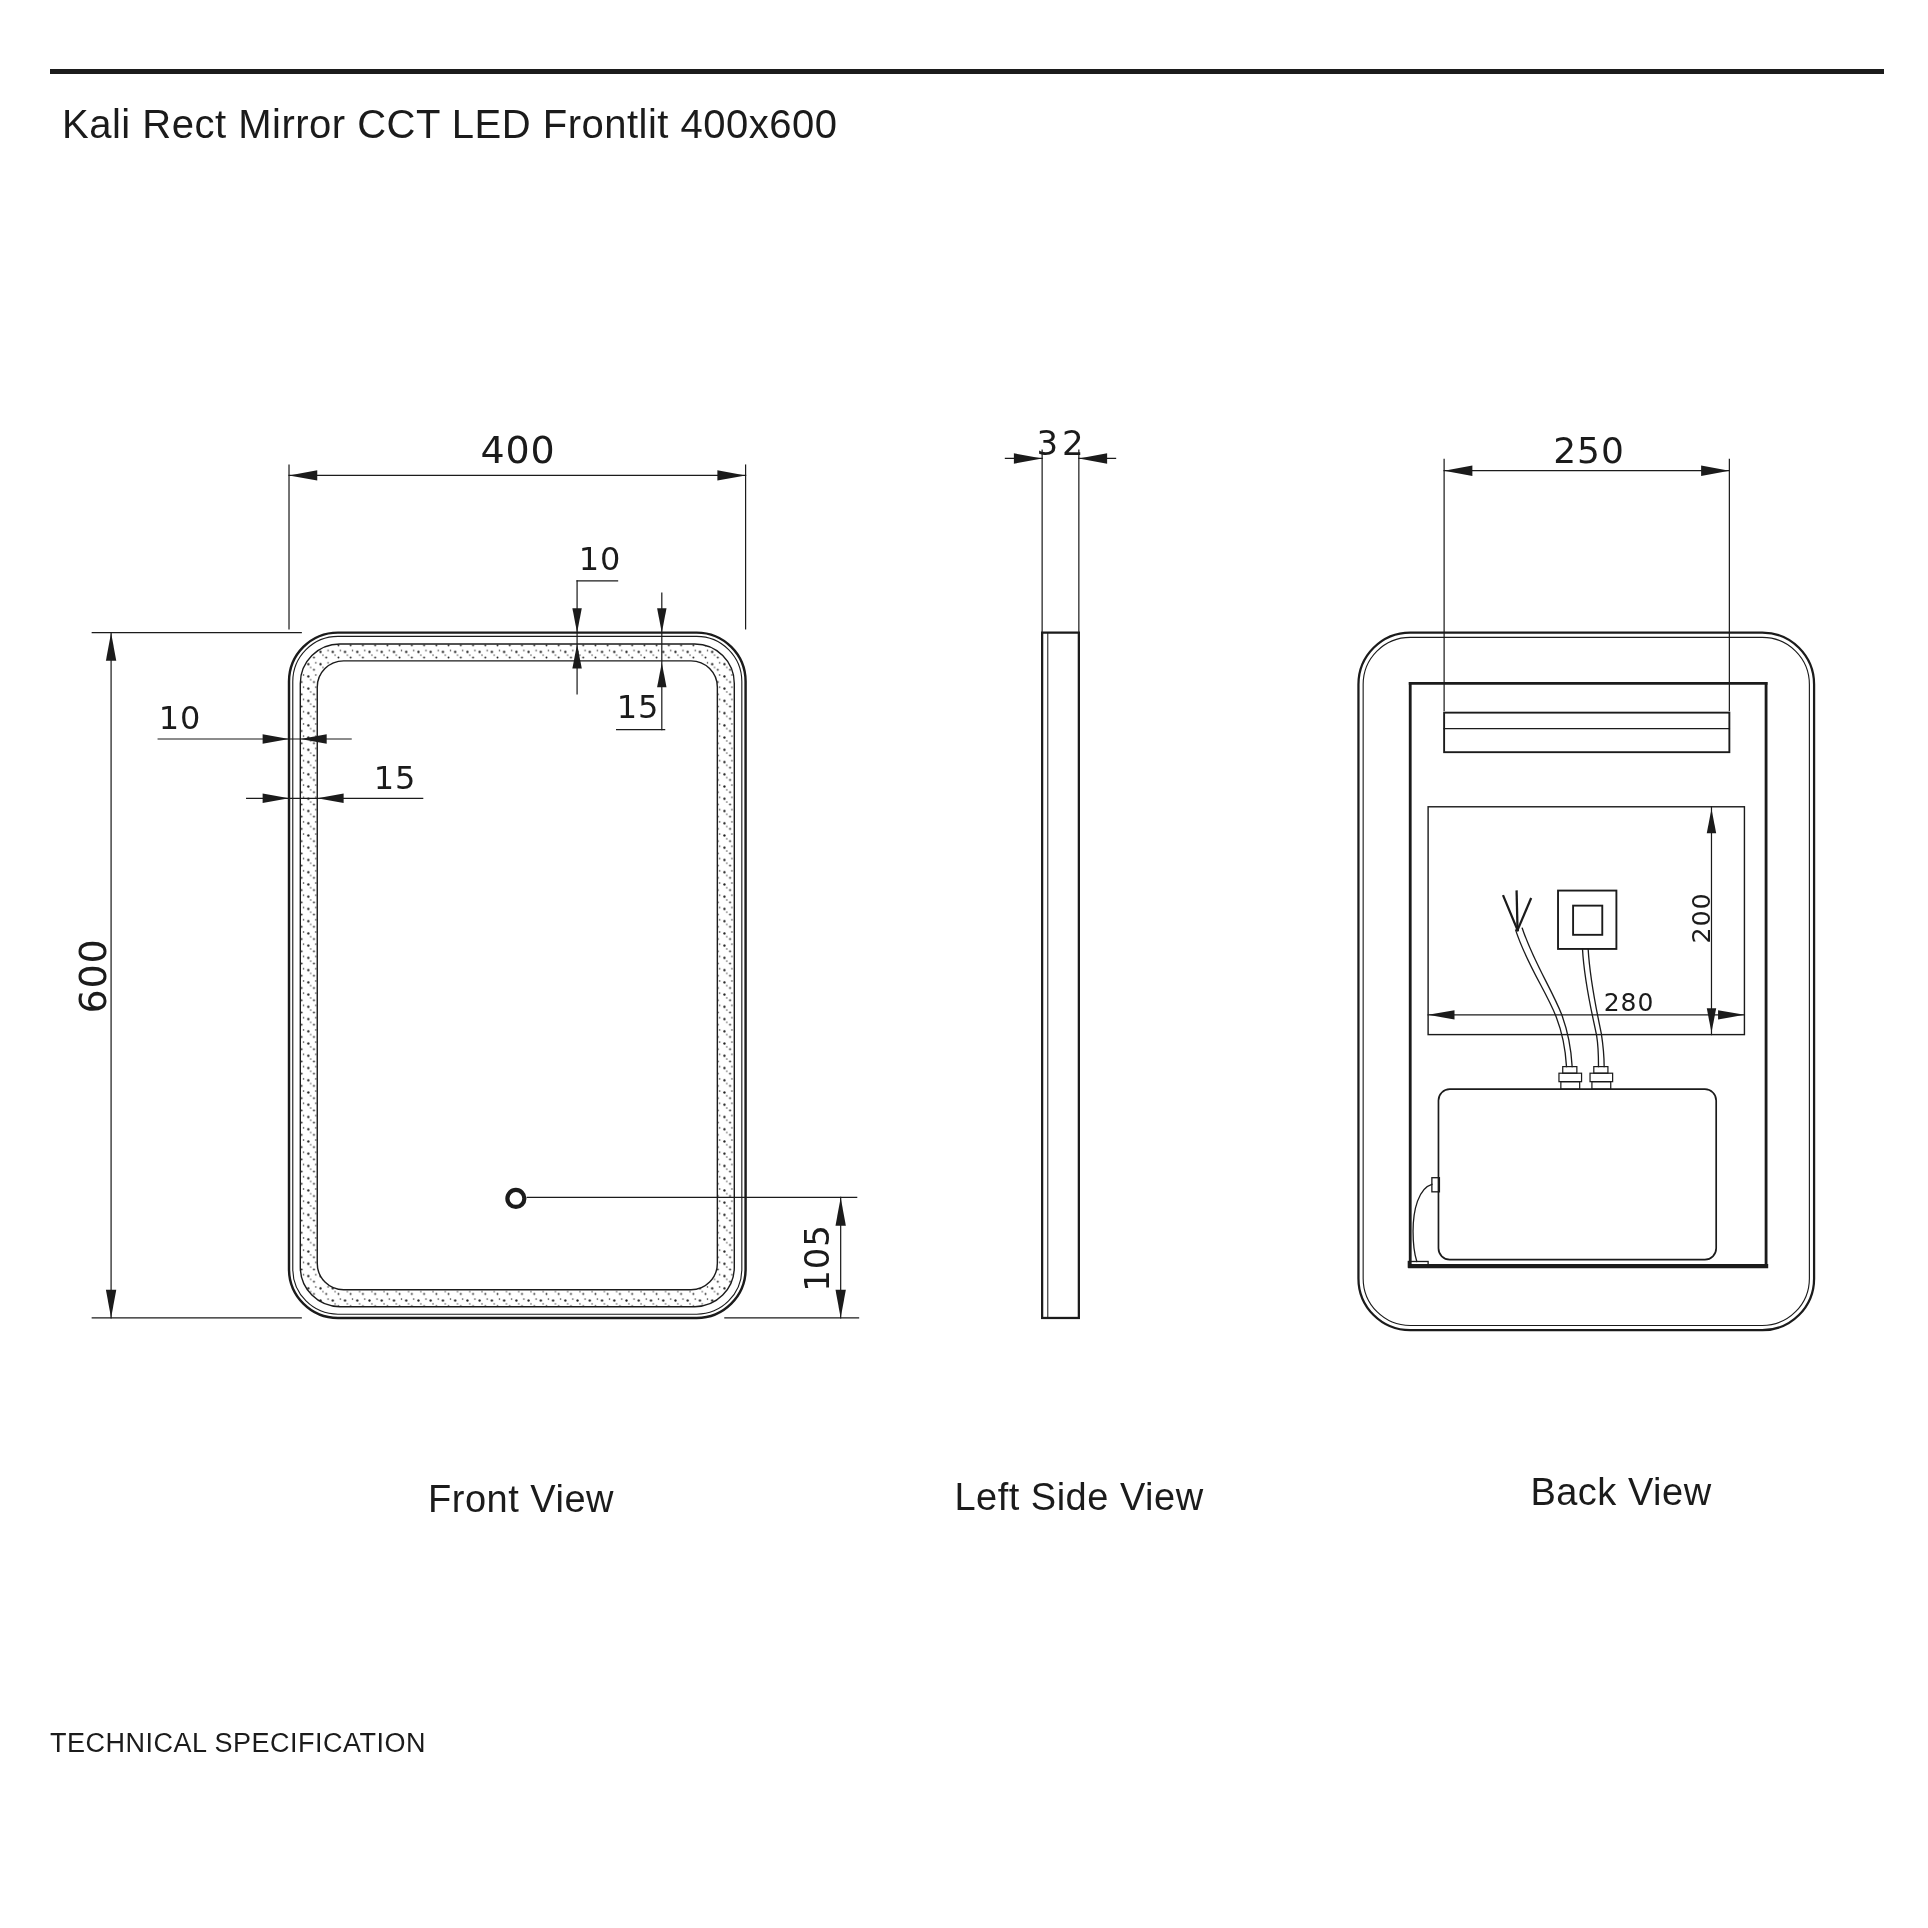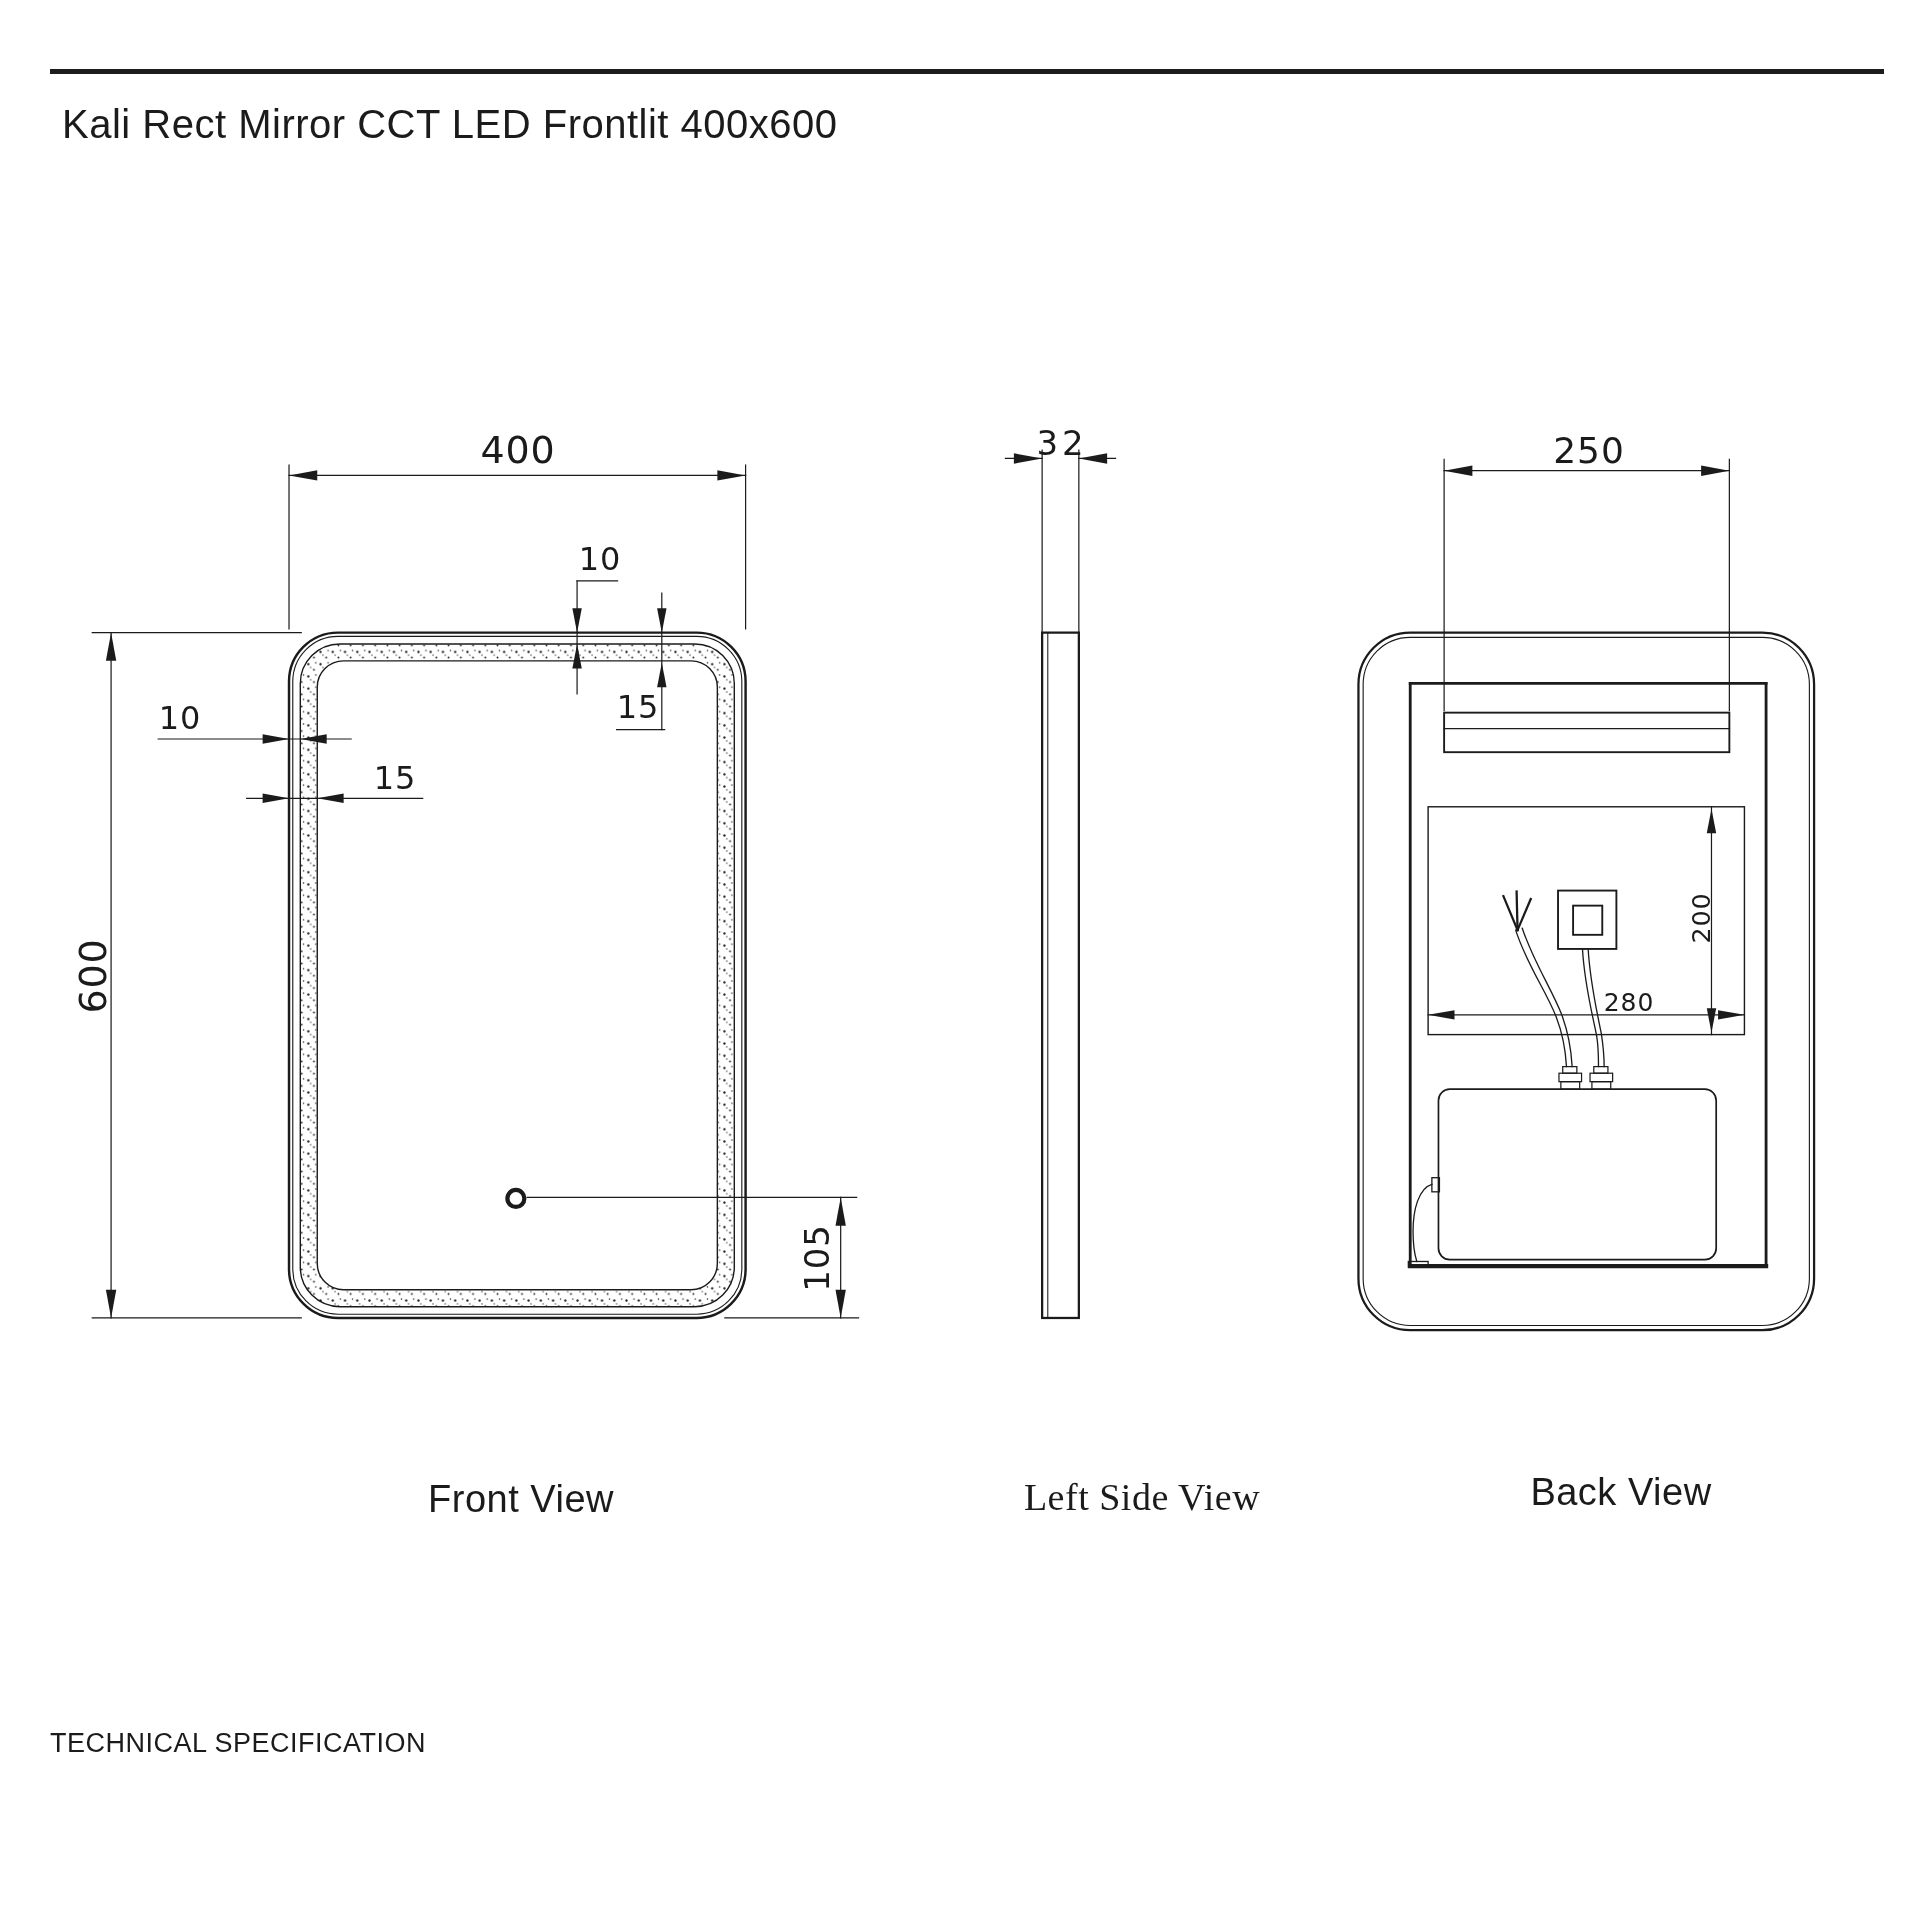--- a/index.html
+++ b/index.html
@@ -162,19 +162,19 @@
   <div class="txt dimnum center" style="left:395px;top:778px;font-size:32px;">15</div>
   <div class="txt dimnum center-rot" style="left:817px;top:1258px;font-size:34px;">105</div>
 
   <div class="txt dimnum center" style="left:1062px;top:427px;font-size:34px;letter-spacing:3.8px;margin-top:16px;">32</div>
 
   <div class="txt dimnum center" style="left:1589px;top:427px;font-size:36px;margin-top:23px;">250</div>
   <div class="txt dimnum center-rot" style="left:1701px;top:918px;font-size:25.4px;">200</div>
   <div class="txt dimnum center" style="left:1629px;top:1002px;font-size:25px;">280</div>
 
   <div class="txt viewlabel center" style="left:521px;top:1499px;">Front View</div>
-  <div class="txt viewlabel center" style="left:1142px;top:1497px;font-family:Liberation Serif, serif;">Left Side View</div>
+  <div class="txt viewlabel center" style="left:1079px;top:1497px;">Left Side View</div>
   <div class="txt viewlabel center" style="left:1621px;top:1492px;">Back View</div>
 
   <div class="txt footer-left" style="left:50px;top:1728px;text-align:right;">TECHNICAL SPECIFICATION</div>
 
 </div>
 
 
 </body></html>

